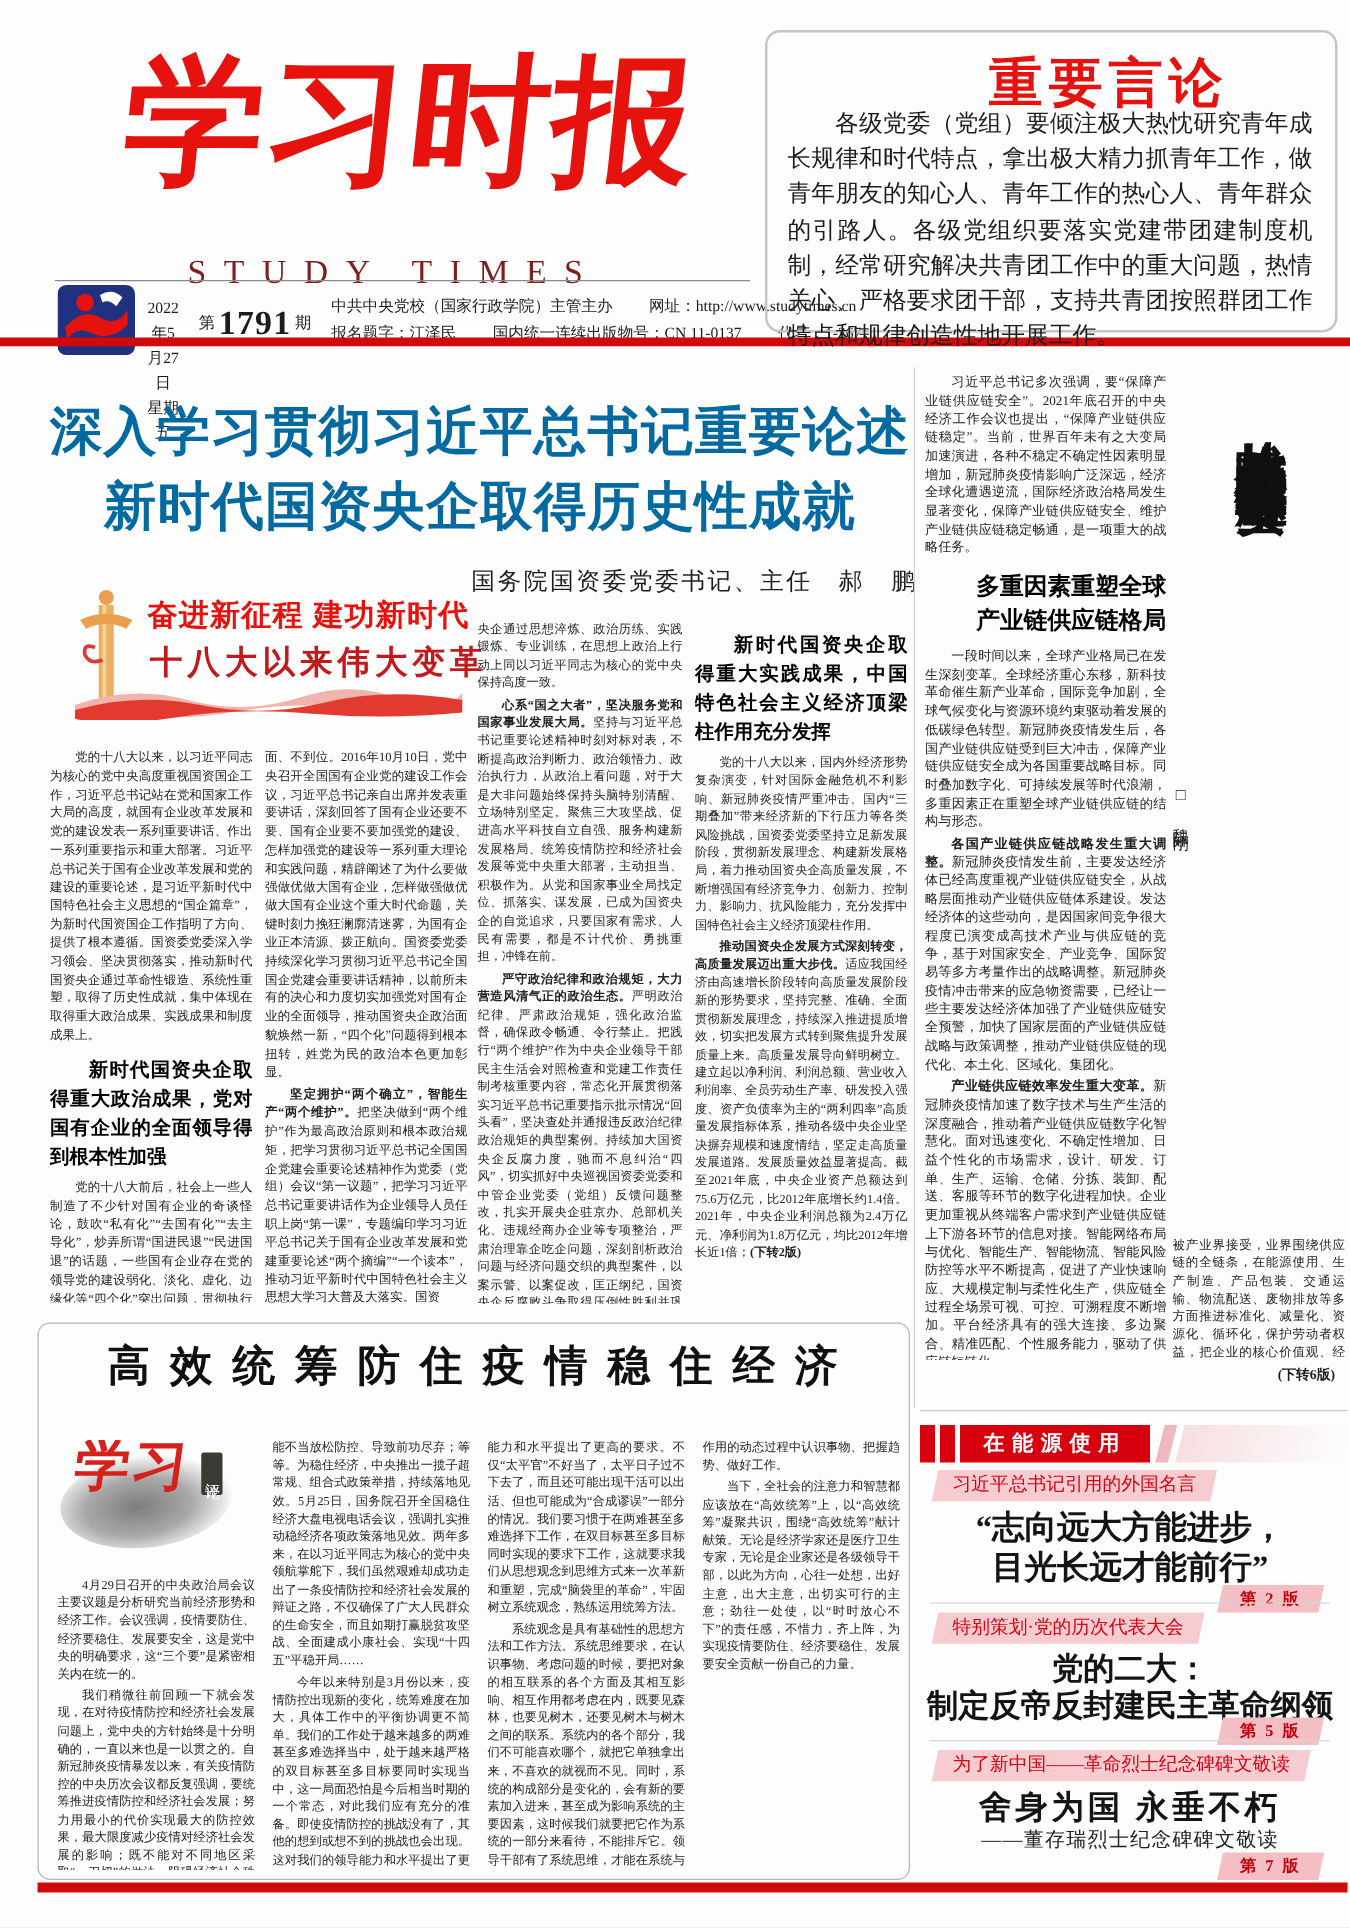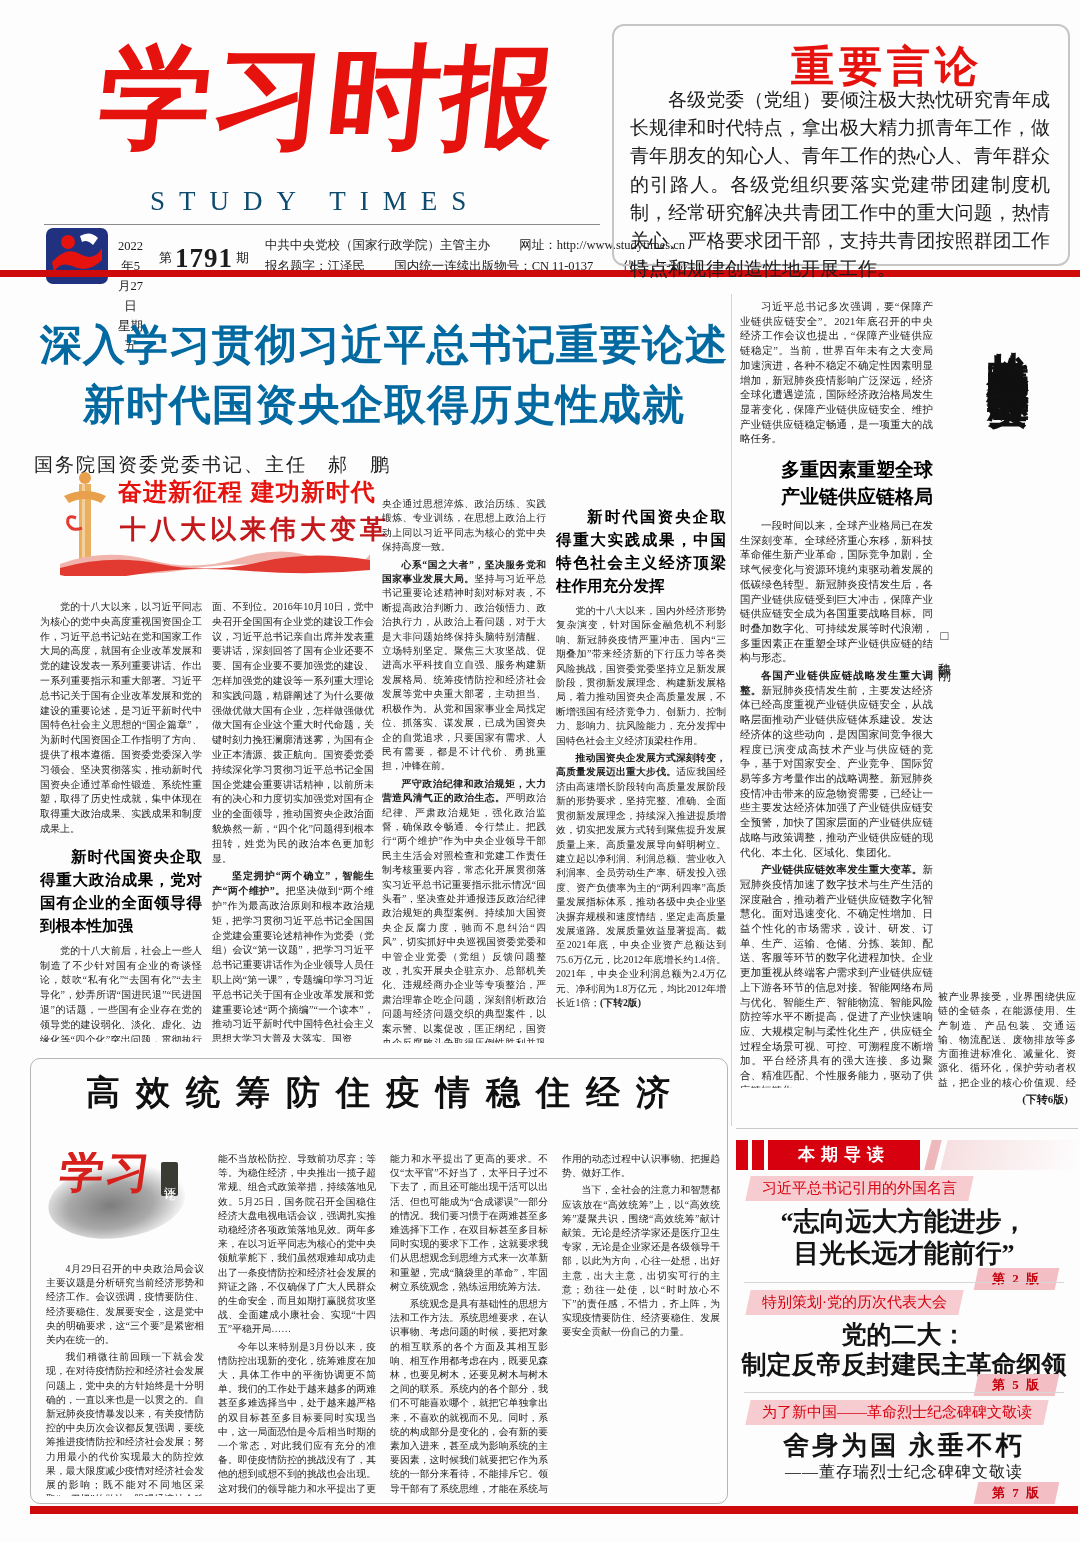--- a/index.html
+++ b/index.html
@@ -4,22 +4,22 @@
 <style>
   html,body { margin:0; padding:0; background:#e9e9e9; }
   #page { position:relative; width:1080px; height:1542px; background:#fdfdfd; margin:0 auto;
           font-family:"Liberation Serif","DejaVu Serif",serif; color:#1c1c1c; overflow:hidden; }
   .abs { position:absolute; }
   .hei { font-family:"Liberation Sans","DejaVu Sans",sans-serif; }
 
   
   .masthead-title { left:100px; top:18px; width:470px; font-size:112px; line-height:160px;
         font-weight:bold; color:#e6120e; letter-spacing:2px; transform:skewX(-6deg); white-space:nowrap; }
-  .masthead-sub { left:150px; top:186px; width:330px; text-align:center; font-size:27px;
-        color:#0c4a6e; letter-spacing:14px; white-space:nowrap; }
+  .masthead-sub { left:150px; top:202px; width:330px; text-align:center; font-size:27px;
+        color:#7f1d1d; letter-spacing:14px; white-space:nowrap; }
   .masthead-line { left:44px; top:224px; width:556px; height:0; border-top:1.5px solid #8a8a8a; }
   .paper-logo { left:46px; top:228px; width:62px; height:56px; }
   .dateline { left:118px; top:229px; width:486px; height:54px; display:flex; align-items:stretch; }
   .dl-date { width:96px; text-align:center; font-size:12.5px; line-height:20px; padding-top:7px; }
   .dl-sep { width:1px; background:#9a9a9a; margin:2px 8px; }
   .dl-issue { display:flex; align-items:center; font-size:13px; padding-top:4px; }
   .dl-issue .num { font-size:27px; font-weight:bold; margin:0 3px; letter-spacing:1px; }
   .dl-info { font-size:12.5px; line-height:21px; padding-top:6px; white-space:nowrap; }
   .dl-info .gap { display:inline-block; width:26px; }
   .red-rule-top { left:0; top:270px; width:1080px; height:7px; background:#cf0a0a; }
@@ -29,21 +29,21 @@
   .remarks-box { left:612px; top:24px; width:454px; height:238px; border:2px solid #c6c6c6; border-radius:12px; }
   .remarks-title { left:612px; top:38px; width:454px; text-align:center; font-size:43px; font-weight:bold;
         color:#e6120e; letter-spacing:5px;padding-left:48px; }
   .remarks-body { left:630px; top:86px; width:420px; font-size:19px; line-height:28.2px; text-align:justify; }
   .remarks-body p { margin:0; text-indent:2em; }
 
   
   .main-hl { left:34px; top:316px; width:700px; text-align:center; font-weight:bold; font-size:42px;
         letter-spacing:1px; line-height:58px; color:#0369a1; }
   .main-hl2 { top:376px; }
-  .main-byline { left:34px; top:452px; width:700px; text-align:left; font-size:19px; letter-spacing:2px; }
+  .main-byline { left:34px; top:452px; width:700px; text-align:right; font-size:19px; letter-spacing:2px; }
 
   .banner { left:56px; top:466px; width:324px; height:114px; }
   .banner-l1 { left:62px; top:10px; position:absolute; font-weight:bold; font-size:24px; color:#e6120e;
         letter-spacing:1px; white-space:nowrap; }
   .banner-l2 { left:64px; top:46px; position:absolute; font-weight:bold; font-size:26px; color:#c2191c;
         letter-spacing:4px; white-space:nowrap; font-family:"Liberation Serif",serif; }
   .banner-waves { position:absolute; left:4px; top:80px; }
   .huabiao { position:absolute; left:0; top:0; }
 
   .col { position:absolute; text-align:justify; overflow:hidden; font-size:10px; line-height:14.8px; color:#222; }
@@ -269,21 +269,21 @@
   </div>
   <div class="col ccol ccol4">
     <p class="flush">作用的动态过程中认识事物、把握趋势、做好工作。</p>
     <p>当下，全社会的注意力和智慧都应该放在“高效统筹”上，以“高效统筹”凝聚共识，围绕“高效统筹”献计献策。无论是经济学家还是医疗卫生专家，无论是企业家还是各级领导干部，以此为方向，心往一处想，出好主意，出大主意，出切实可行的主意；劲往一处使，以“时时放心不下”的责任感，不惜力，齐上阵，为实现疫情要防住、经济要稳住、发展要安全贡献一份自己的力量。</p>
   </div>
 
   <div class="abs guide-topline"></div>
   <div class="abs guide-ribbon">
     <span class="rib-sq"></span>
     <span class="rib-sq2"></span>
-    <span class="rib-main">本期导读</span>
+    <span class="rib-main">在能源使用</span>
     <span class="rib-echo1"></span>
     <span class="rib-echo2"></span>
   </div>
 
   <div class="g-tag" style="left:748px; top:1176px;">
     <span>习近平总书记引用的外国名言</span>
   </div>
   <div class="g-title" style="top:1204px; font-size:26px;">“志向远大方能进步，</div>
   <div class="g-title" style="top:1236px; font-size:26px;">目光长远才能前行”</div>
   <div class="g-page" style="left:976px; top:1268px;">

